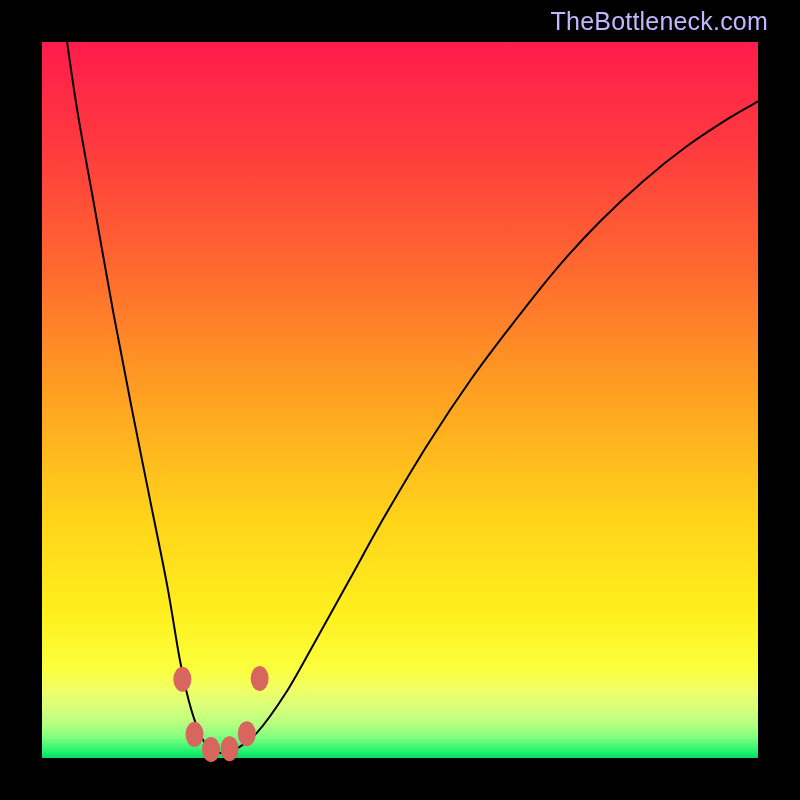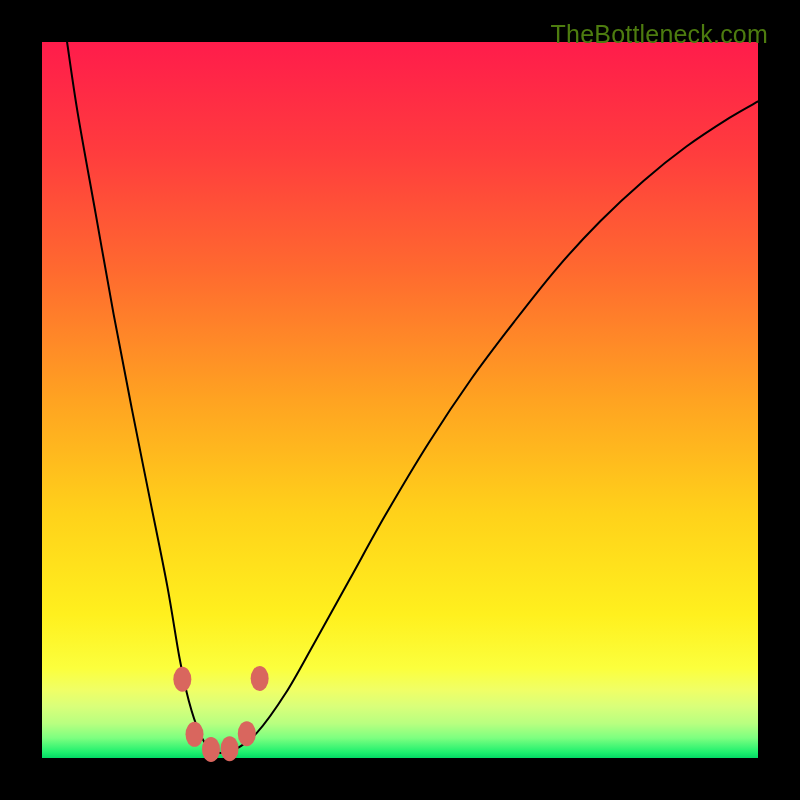--- a/index.html
+++ b/index.html
@@ -24,25 +24,25 @@
     height: 716px;
     
     
   }
   .grad {
     position: absolute;
     left: 0; top: 0; right: 0; bottom: 0;
   }
   .attribution {
     position: absolute;
-    top: 20px;
+    top: 7px;
     right: 32px;
     font-family: Arial, Helvetica, sans-serif;
     font-size: 25px;
-    color: #4d7c0f;
+    color: #c4b5fd;
     letter-spacing: 0.2px;
     font-weight: 520;
   }
   svg.curve {
     position: absolute;
     left: 0; top: 0;
     width: 716px;
     height: 716px;
     overflow: visible;
   }

